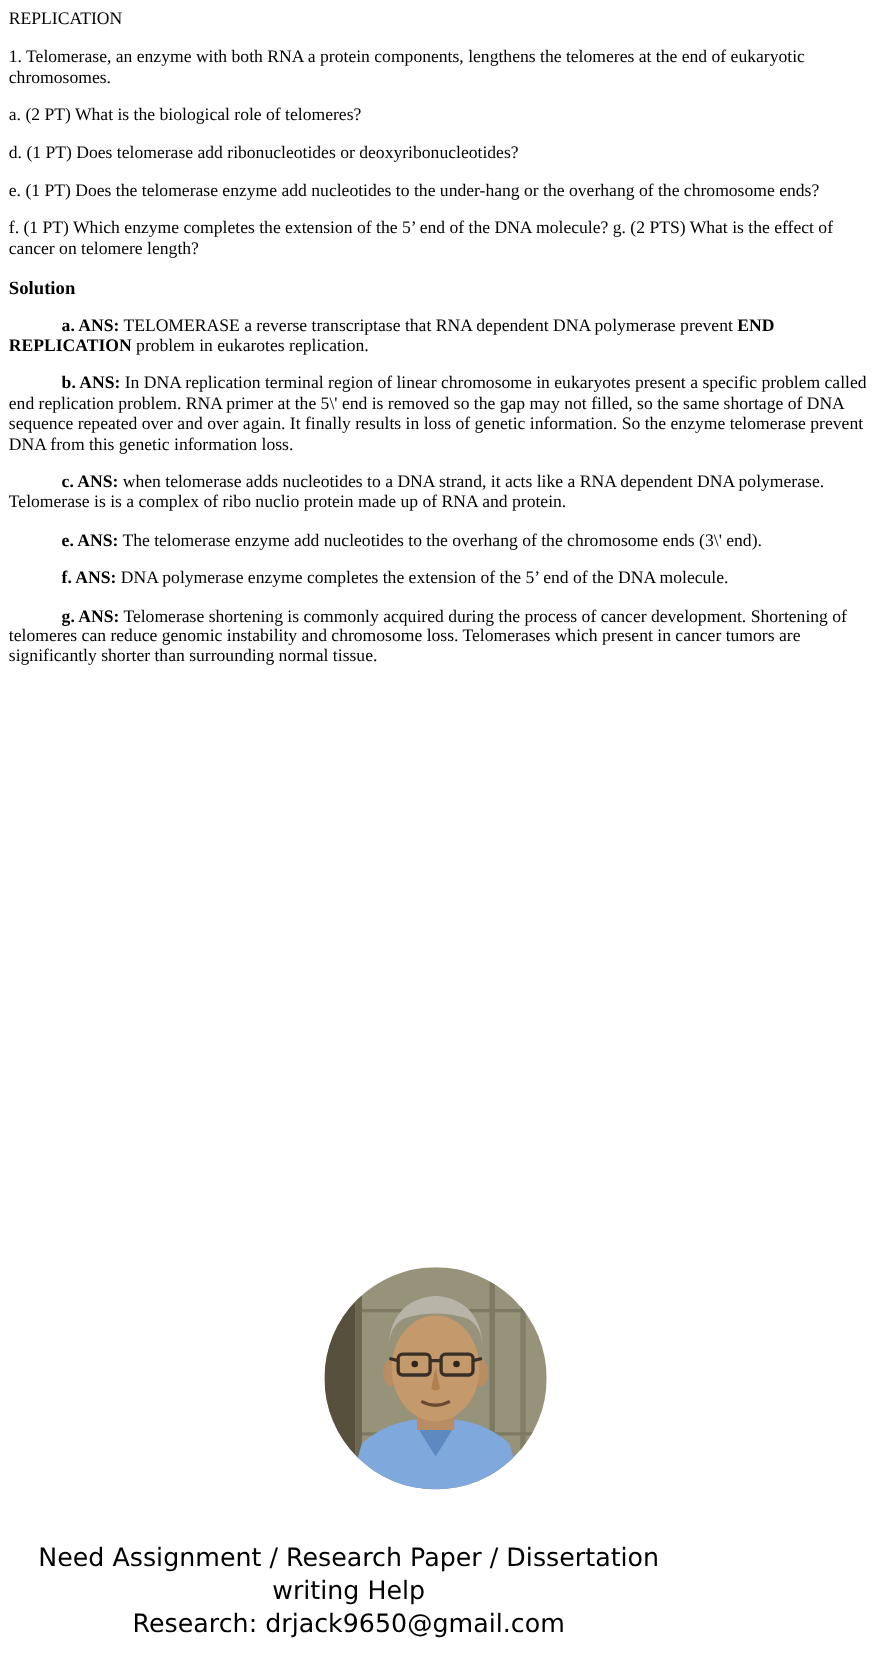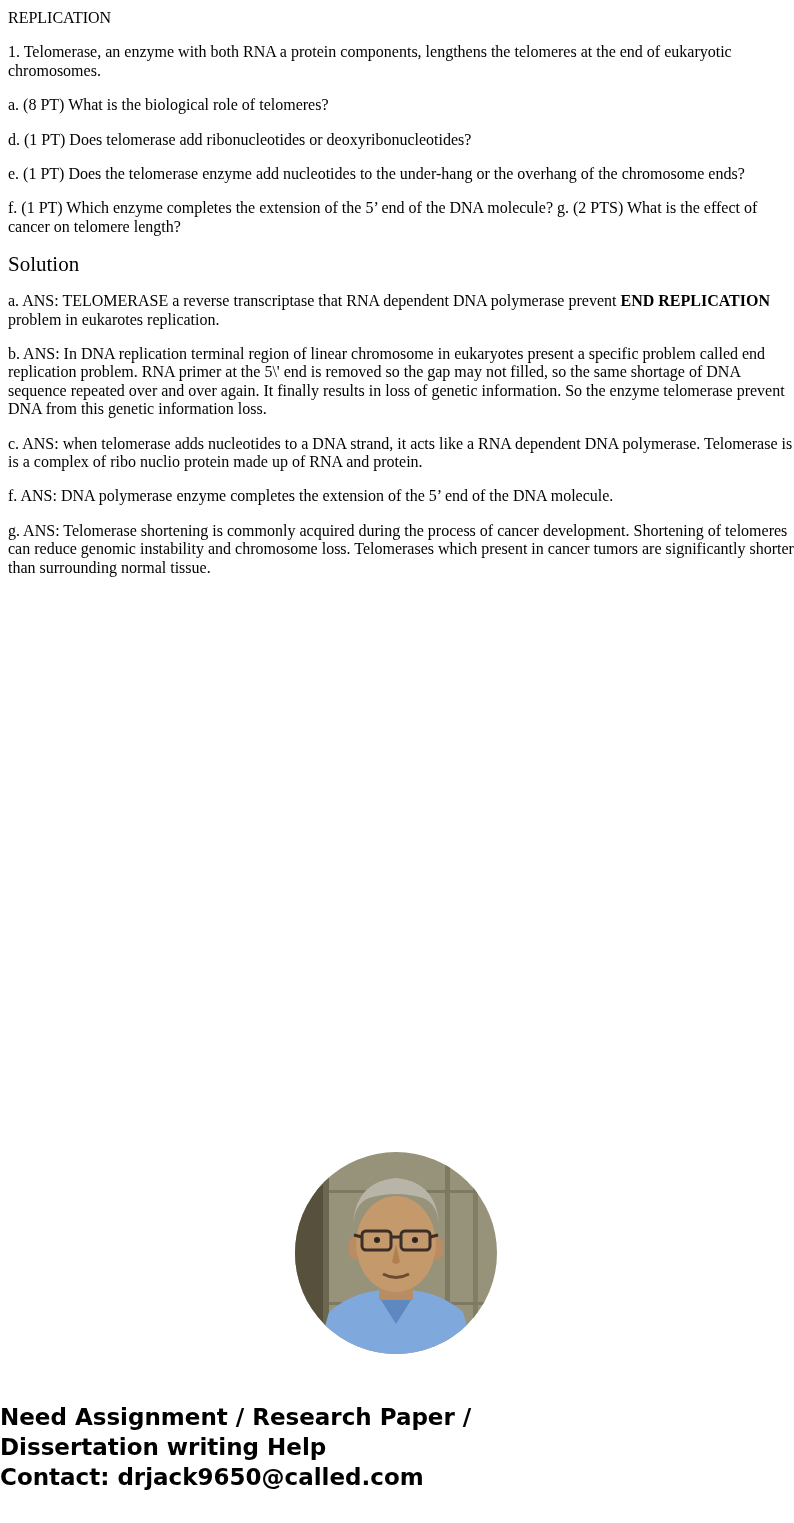--- a/index.html
+++ b/index.html
@@ -14,69 +14,70 @@
     font-family: "Liberation Serif", serif;
   }
   .doc {
     padding: 9px 0 0 8px;
     font-size: 16px;
     line-height: 1.15;
   }
   .doc p { margin: 0 0 16px 0; }
   .doc .title { margin-bottom: 16px; }
   .solution-heading {
-    font-weight: normal;
-    font-size: 21px;
+    font-weight: bold;
+    font-size: 17px;
     margin: 24px 0 20px 0;
   }
-  .ans-label { font-weight: normal; }
+  .ans-label { font-weight: bold; margin-left: 48px; }
   .ans-bold { font-weight: bold; }
   .avatar-wrap {
     position: absolute;
     top: 1152px;
     left: 295px;
     width: 202px;
     height: 202px;
   }
   .footer {
     position: absolute;
     top: 1402px;
     left: 0;
     width: 634px;
-    text-align: left;
+    text-align: center;
     font-family: "DejaVu Sans", sans-serif;
-    font-weight: bold;
+    font-weight: normal;
     font-size: 23px;
     line-height: 30px;
   }
   .footer .line1 { max-width: 770px; margin: 0 auto; }
   .footer .line2 { margin-top: 0; }
 </style>
 </head>
 <body>
 
 <div class="doc">
   <p class="title">REPLICATION</p>
 
   <p>1. Telomerase, an enzyme with both RNA a protein components, lengthens the telomeres at the end of eukaryotic chromosomes.</p>
 
-  <p>a. (8 PT) What is the biological role of telomeres?</p>
+  <p>a. (2 PT) What is the biological role of telomeres?</p>
   <p>d. (1 PT) Does telomerase add ribonucleotides or deoxyribonucleotides?</p>
   <p>e. (1 PT) Does the telomerase enzyme add nucleotides to the under-hang or the overhang of the chromosome ends?</p>
   <p>f. (1 PT) Which enzyme completes the extension of the 5’ end of the DNA molecule? g. (2 PTS) What is the effect of cancer on telomere length?</p>
 
   <p class="solution-heading">Solution</p>
 
   <p><span class="ans-label">a. ANS:</span><span> TELOMERASE a reverse transcriptase that RNA dependent DNA polymerase prevent </span><span class="ans-bold">END REPLICATION</span><span> problem in eukarotes replication.</span></p>
 
   <p><span class="ans-label">b. ANS:</span><span> In DNA replication terminal region of linear chromosome in eukaryotes present a specific problem called end replication problem. RNA primer at the 5\' end is removed so the gap may not filled, so the same shortage of DNA sequence repeated over and over again. It finally results in loss of genetic information. So the enzyme telomerase prevent DNA from this genetic information loss.</span></p>
 
   <p><span class="ans-label">c. ANS:</span><span> when telomerase adds nucleotides to a DNA strand, it acts like a RNA dependent DNA polymerase. Telomerase is is a complex of ribo nuclio protein made up of RNA and protein.</span></p>
 
 
+  <p><span class="ans-label">e. ANS:</span><span> The telomerase enzyme add nucleotides to the overhang of the chromosome ends (3\' end).</span></p>
 
   <p><span class="ans-label">f. ANS:</span><span> DNA polymerase enzyme completes the extension of the 5’ end of the DNA molecule.</span></p>
 
   <p><span class="ans-label">g. ANS:</span><span> Telomerase shortening is commonly acquired during the process of cancer development. Shortening of telomeres can reduce genomic instability and chromosome loss. Telomerases which present in cancer tumors are significantly shorter than surrounding normal tissue.</span></p>
 </div>
 
 <div class="avatar-wrap">
   <svg width="202" height="202" viewBox="0 0 202 202" aria-hidden="true">
     <defs>
       <clipPath id="avclip">
@@ -106,14 +107,14 @@
       <circle cx="82" cy="88" r="3" fill="#2c241d"></circle>
       <circle cx="120" cy="88" r="3" fill="#2c241d"></circle>
       <path d="M101 92 L97 110 Q101 114 105 110 Z" fill="#b1804f"></path>
       <path d="M88 122 Q101 129 114 122" stroke="#6b4a33" stroke-width="3" fill="none"></path>
     </g>
   </svg>
 </div>
 
 <div class="footer">
   <div class="line1">Need Assignment / Research Paper / Dissertation writing Help</div>
-  <div class="line2">Contact: drjack9650@called.com</div>
+  <div class="line2">Research: drjack9650@gmail.com</div>
 </div>
 
 </body></html>

